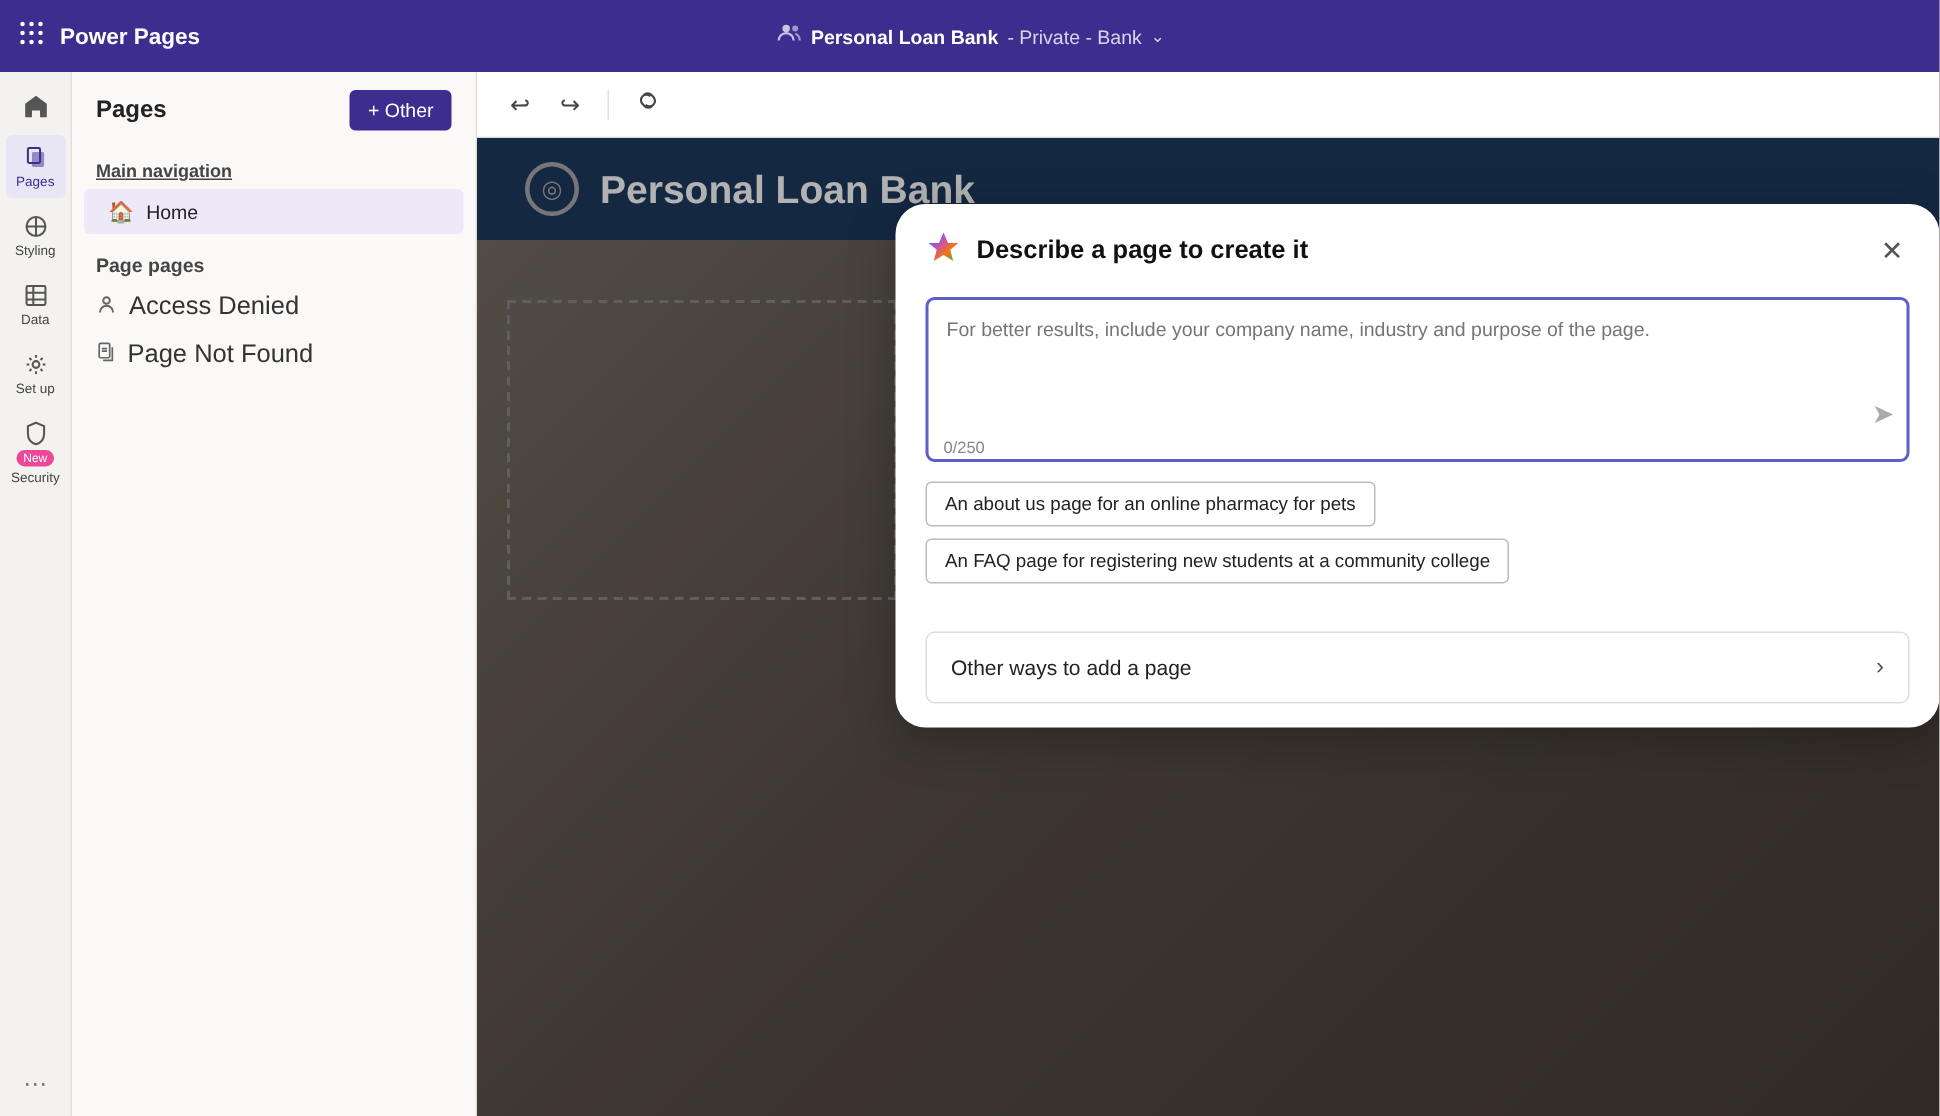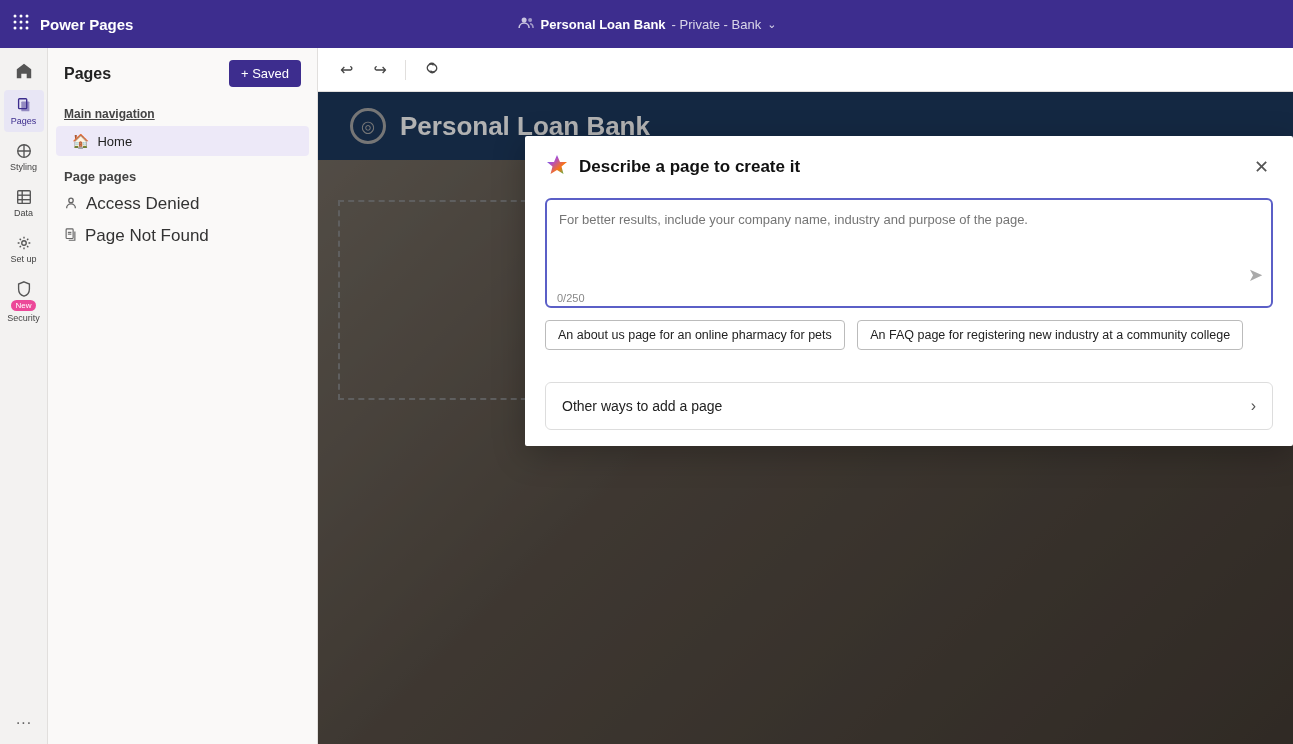--- a/index.html
+++ b/index.html
@@ -229,22 +229,22 @@
       position: absolute;
       inset: 0;
       background: rgba(0,0,0,0.3);
       display: flex;
       align-items: flex-start;
       justify-content: flex-end;
       padding-top: 44px;
     }
     .modal {
       background: white;
-      border-radius: 2px;
-      width: 768px;
+      border-radius: 20px;
+      width: 696px;
       max-height: 480px;
       margin-right: 0;
       box-shadow: 0 8px 32px rgba(0,0,0,0.25);
       display: flex;
       flex-direction: column;
       overflow: hidden;
     }
     .modal-header {
       display: flex;
       align-items: center;
@@ -427,21 +427,21 @@
         </svg>
       <span class="badge">New</span>
       <span class="label">Security</span>
     </div>
     <div class="rail-dots">···</div>
   </div>
 
   <div class="sidebar">
     <div class="sidebar-header">
       <h2>Pages</h2>
-      <button class="add-page-btn">+ Saved</button>
+      <button class="add-page-btn">+ Other</button>
     </div>
     <div class="section-label">Main navigation</div>
 
     <div class="nav-item active">
       <span class="nav-icon">🏠</span>
       <span class="nav-label">Home</span>
       <span class="nav-more">···</span>
     </div>
     <div class="other-pages-label">Page pages</div>
 
@@ -519,21 +519,21 @@
           <div class="modal-body">
             <div class="textarea-wrapper">
               <textarea class="describe-textarea" placeholder="For better results, include your company name, industry and purpose of the page." style=""></textarea>
               <span class="textarea-counter">0/250</span>
               <button class="textarea-send-btn">➤</button>
             </div>
 
 
             <div>
               <span class="suggestion-chip">An about us page for an online pharmacy for pets</span>
-              <span class="suggestion-chip">An FAQ page for registering new industry at a community college</span>
+              <span class="suggestion-chip">An FAQ page for registering new students at a community college</span>
             </div>
 
             <div class="other-ways-row">
               <span class="other-ways-label">Other ways to add a page</span>
               <span class="other-ways-chevron">›</span>
             </div>
           </div>
         </div>
       </div>
     </div>

